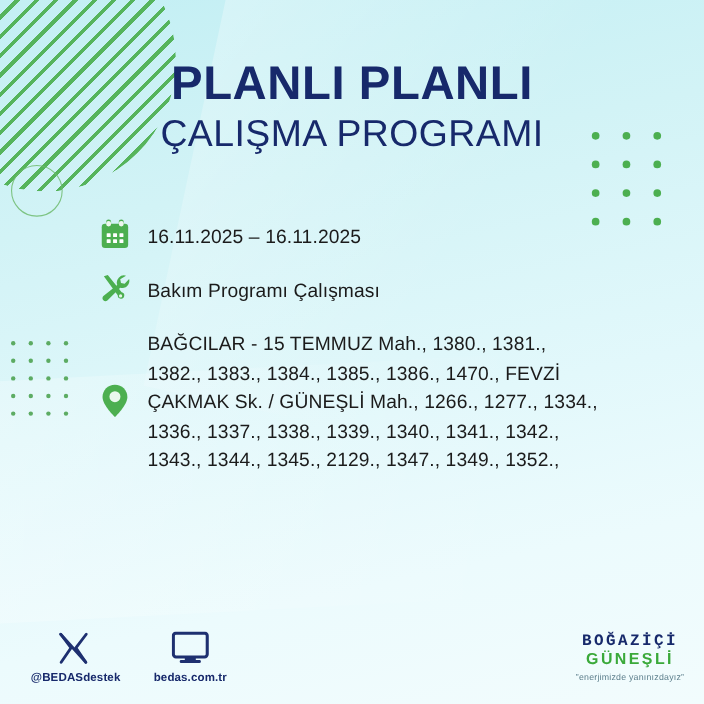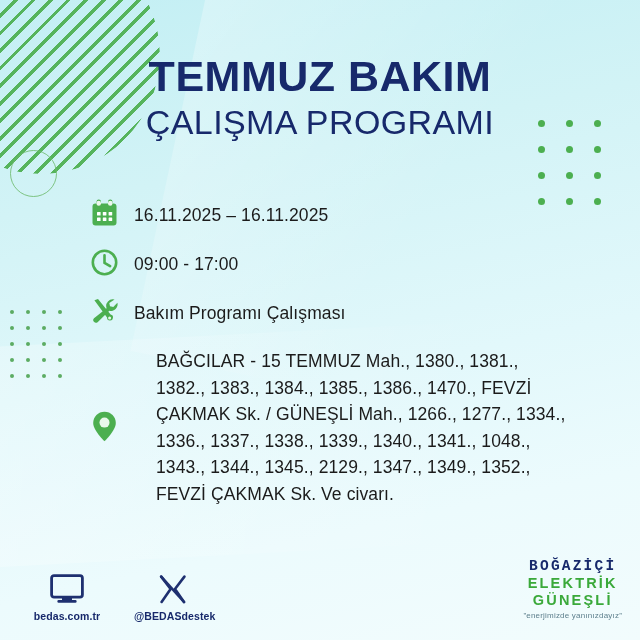--- a/index.html
+++ b/index.html
@@ -66,21 +66,21 @@
   .info{position:absolute;top:197px;left:86px;width:520px;}
   .row{display:flex;align-items:center;margin-bottom:17px;}
   .row .ico{
     flex:0 0 36px;width:36px;height:32px;display:flex;
     align-items:center;justify-content:center;margin-right:12px;
   }
   .row .txt{
     font-size:17.5px;color:#1b1b1b;line-height:1.42;padding-top:4px;
     letter-spacing:.1px;
   }
-  .row.address{margin-bottom:0;gap:22px;}
+  .row.address{margin-bottom:0;}
   .row.address .ico{padding-top:2px;}
   .row.address .txt{line-height:1.52;}
 
   
   .footer{position:absolute;left:0;bottom:10px;width:640px;height:82px;}
   .f-items{position:absolute;left:28px;bottom:8px;display:flex;gap:28px;}
   .f-item{width:78px;text-align:center;}
   .f-item .f-ico{height:36px;display:flex;align-items:flex-end;justify-content:center;}
   .f-item .f-lab{
     margin-top:6px;font-size:10.5px;color:#17296b;font-weight:bold;
@@ -134,21 +134,21 @@
       <i></i>
       <i></i>
       <i></i>
       <i></i>
       <i></i>
       <i></i>
       <i></i>
   </div>
 
   <div class="header">
-    <h1 class="title-main">TEMMUZ BAKIM</h1>
+    <h1 class="title-main">PLANLI PLANLI</h1>
     <h2 class="title-sub">ÇALIŞMA PROGRAMI</h2>
   </div>
 
   <div class="info">
 
     <div class="row">
       <span class="ico">
         <svg width="27" height="28" viewBox="0 0 27 28" aria-hidden="true">
           <rect x="1.5" y="4.5" width="24" height="22" rx="3" fill="#4caf50"></rect>
           <rect x="5.5" y="0.5" width="4.5" height="7.5" rx="2.2" fill="#4caf50"></rect>
@@ -161,29 +161,20 @@
             <rect x="17.6" y="13" width="3.6" height="3.4" rx="0.5"></rect>
             <rect x="6" y="18.6" width="3.6" height="3.4" rx="0.5"></rect>
             <rect x="11.8" y="18.6" width="3.6" height="3.4" rx="0.5"></rect>
             <rect x="17.6" y="18.6" width="3.6" height="3.4" rx="0.5"></rect>
           </g>
         </svg>
       </span>
       <span class="txt">16.11.2025 – 16.11.2025</span>
     </div>
 
-    <div class="row">
-      <span class="ico">
-        <svg width="27" height="27" viewBox="0 0 27 27" aria-hidden="true">
-          <circle cx="13.5" cy="13.5" r="11.7" fill="none" stroke="#4caf50" stroke-width="2.6"></circle>
-          <path d="M13.5 6.2 V13.9 L19.1 17.2" fill="none" stroke="#4caf50" stroke-width="2.6" stroke-linecap="round" stroke-linejoin="round"></path>
-        </svg>
-      </span>
-      <span class="txt">09:00 - 17:00</span>
-    </div>
 
     <div class="row">
       <span class="ico">
         <svg width="29" height="28" viewBox="0 0 29 28" aria-hidden="true">
           <g fill="#4caf50">
             <path d="M4.4 3.2 L8.0 2.0 L20.6 17.6 a3.0 3.0 0 1 1 -3.6 2.9 Z"></path>
             <circle cx="19.6" cy="21.0" r="1.5" fill="#e6f7ea"></circle>
             <path d="M24.6 2.6 a6.6 6.6 0 0 0 -8.0 8.6 L4.0 21.2 a2.7 2.7 0 0 0 3.6 4.0 L19.3 13.7
                      a6.6 6.6 0 0 0 8.1 -8.0 L23.3 9.9 L20.0 9.2 L19.3 5.9 Z"></path>
           </g>
@@ -197,56 +188,54 @@
         <svg width="25" height="31" viewBox="0 0 25 31" aria-hidden="true">
           <path d="M12.5 0.8 C6.1 0.8 1.2 5.7 1.2 12.0 C1.2 19.6 12.5 30.2 12.5 30.2
                    S23.8 19.6 23.8 12.0 C23.8 5.7 18.9 0.8 12.5 0.8 Z" fill="#4caf50"></path>
           <circle cx="12.5" cy="11.6" r="5.0" fill="#e9f8ec"></circle>
         </svg>
       </span>
       <span class="txt">
         <span>BAĞCILAR - 15 TEMMUZ Mah., 1380., 1381.,</span><br>
         <span>1382., 1383., 1384., 1385., 1386., 1470., FEVZİ</span><br>
         <span>ÇAKMAK Sk. / GÜNEŞLİ Mah., 1266., 1277., 1334.,</span><br>
-        <span>1336., 1337., 1338., 1339., 1340., 1341., 1048.,</span><br>
+        <span>1336., 1337., 1338., 1339., 1340., 1341., 1342.,</span><br>
         <span>1343., 1344., 1345., 2129., 1347., 1349., 1352.,</span><br>
-        <span>FEVZİ ÇAKMAK Sk. Ve civarı.</span>
       </span>
     </div>
 
   </div>
 
   <div class="footer">
     <div class="f-items">
 
+
+      <div class="f-item">
+        <span class="f-ico">
+          <svg width="28" height="29" viewBox="0 0 28 29" aria-hidden="true">
+            <path d="M2.2 1.6 L11.6 14.0 L2.6 27.0 M25.4 1.6 L16.0 14.0 L25.0 27.0" fill="none" stroke="#1e3070" stroke-width="2.6" stroke-linecap="round"></path>
+            <path d="M2.2 1.6 L25.0 27.0" fill="none" stroke="#1e3070" stroke-width="2.6" stroke-linecap="round"></path>
+          </svg>
+        </span>
+        <div class="f-lab">@BEDASdestek</div>
+      </div>
 
       <div class="f-item">
         <span class="f-ico">
           <svg width="34" height="30" viewBox="0 0 34 30" aria-hidden="true">
             <rect x="1.6" y="1.6" width="30.8" height="21.6" rx="2.4" fill="none" stroke="#1e3070" stroke-width="2.8"></rect>
             <rect x="12.0" y="23.4" width="10.0" height="3.0" fill="#1e3070"></rect>
             <rect x="7.4" y="26.0" width="19.2" height="2.8" rx="1.2" fill="#1e3070"></rect>
           </svg>
         </span>
         <div class="f-lab">bedas.com.tr</div>
       </div>
 
-      <div class="f-item">
-        <span class="f-ico">
-          <svg width="28" height="29" viewBox="0 0 28 29" aria-hidden="true">
-            <path d="M2.2 1.6 L11.6 14.0 L2.6 27.0 M25.4 1.6 L16.0 14.0 L25.0 27.0" fill="none" stroke="#1e3070" stroke-width="2.6" stroke-linecap="round"></path>
-            <path d="M2.2 1.6 L25.0 27.0" fill="none" stroke="#1e3070" stroke-width="2.6" stroke-linecap="round"></path>
-          </svg>
-        </span>
-        <div class="f-lab">@BEDASdestek</div>
-      </div>
-
     </div>
 
     <div class="logo">
       <div class="l1">BOĞAZİÇİ</div>
-      <div class="l2">ELEKTRİK</div>
       <div class="l3">GÜNEŞLİ</div>
       <div class="tag">”enerjimizde yanınızdayız”</div>
     </div>
   </div>
 
 </div>
 
 </body></html>

